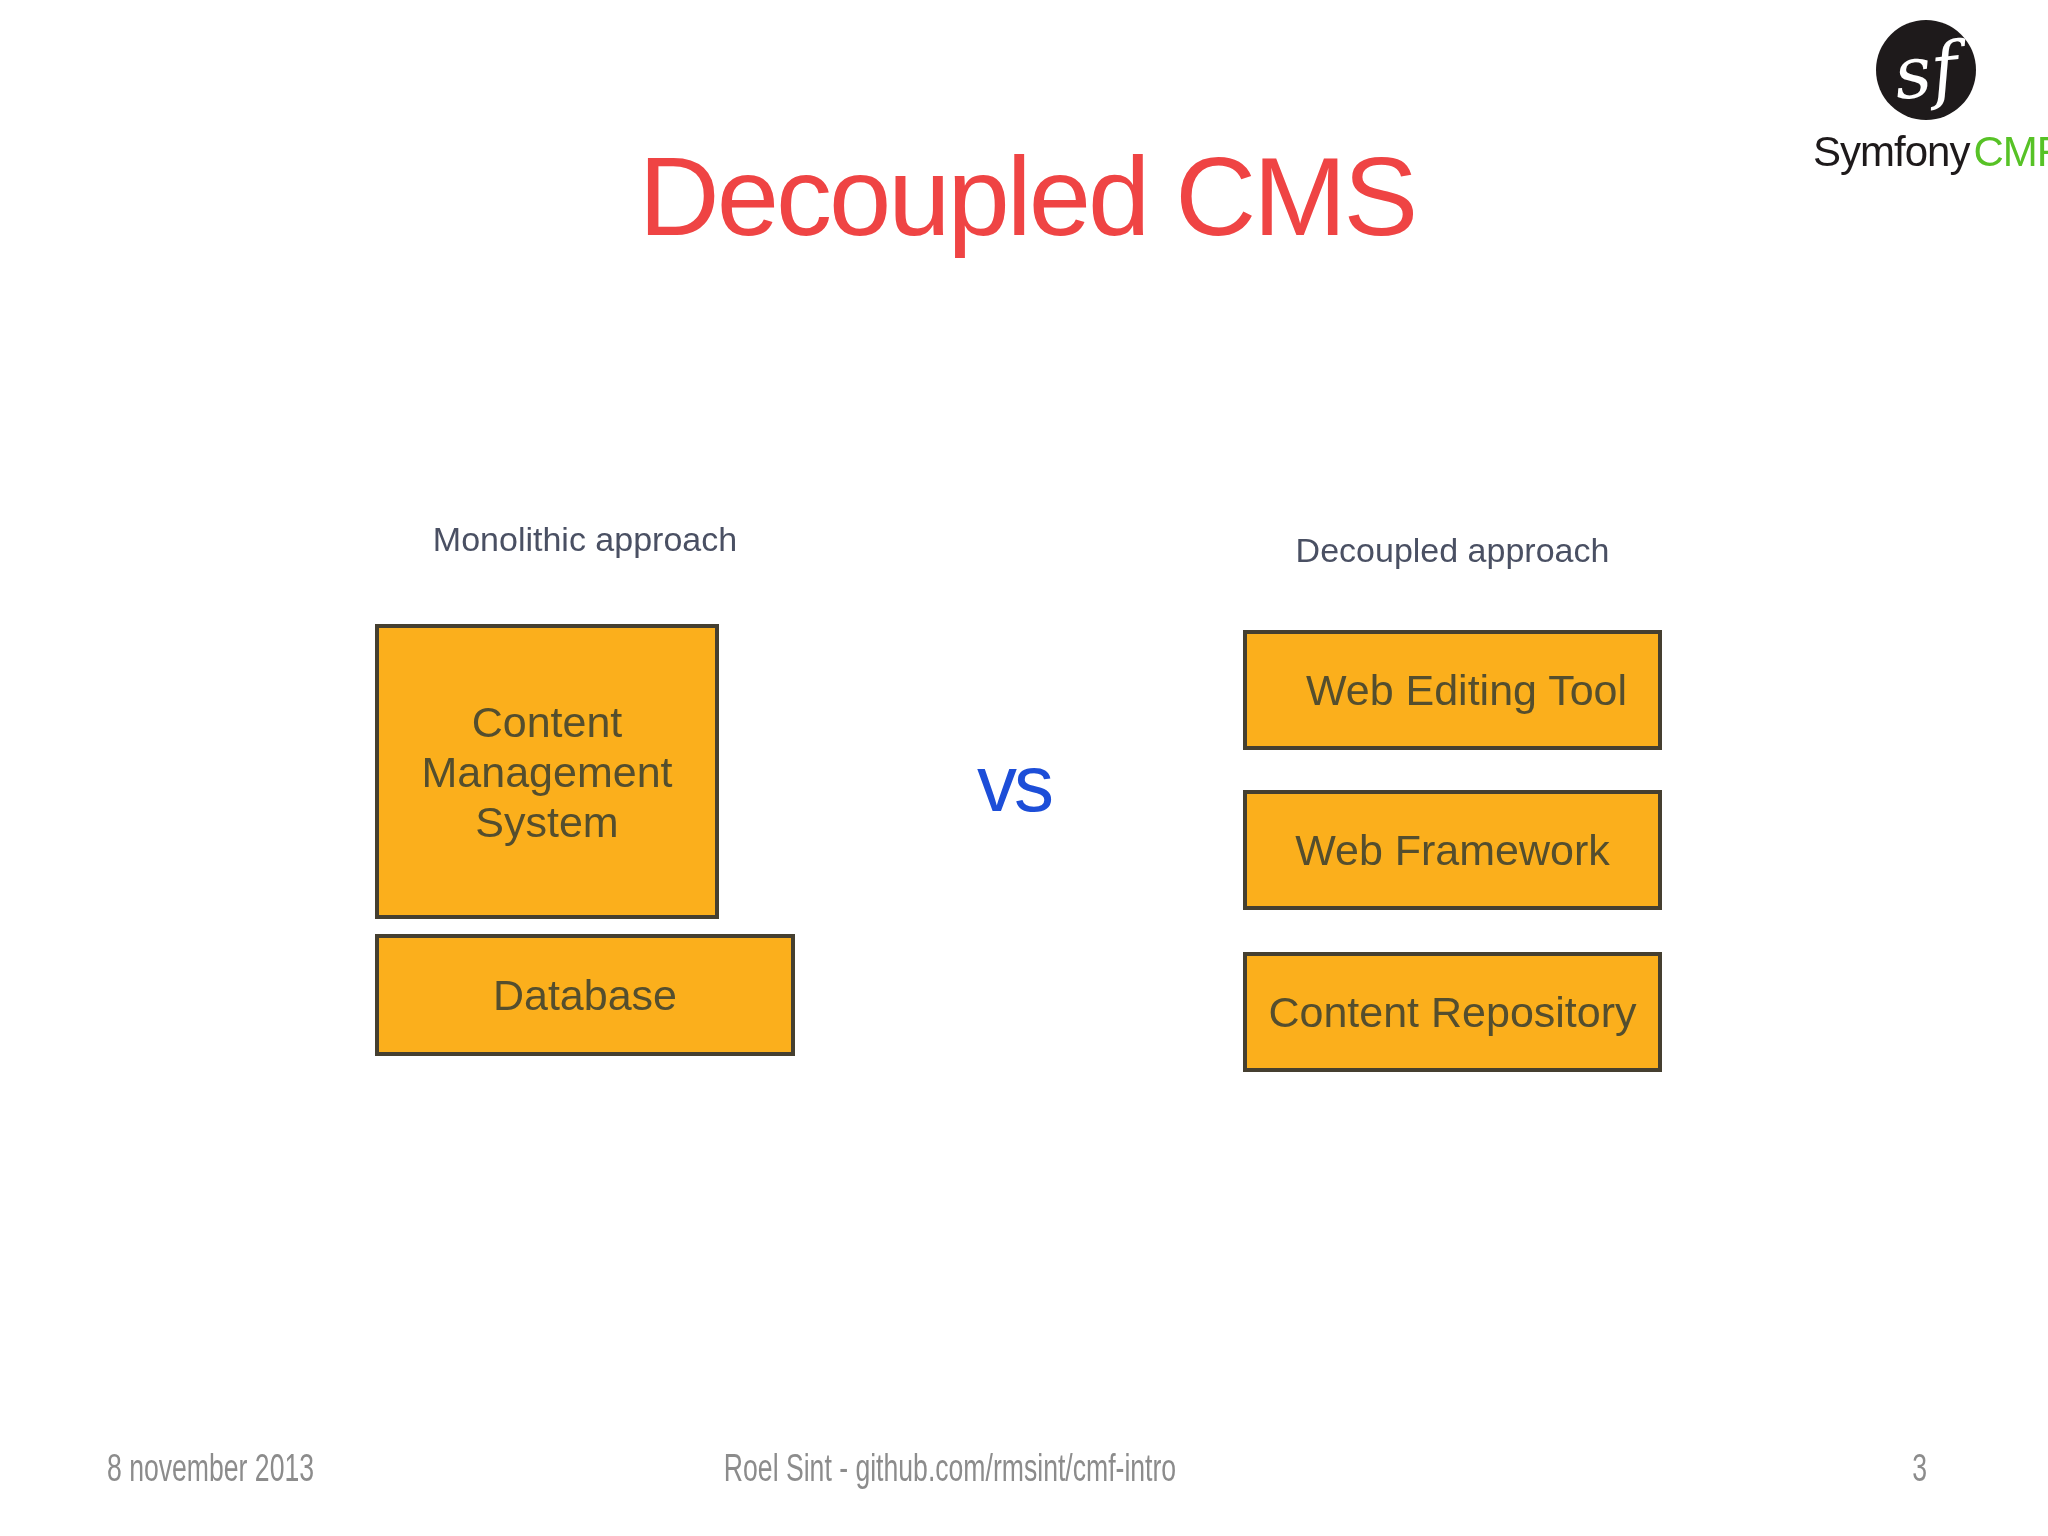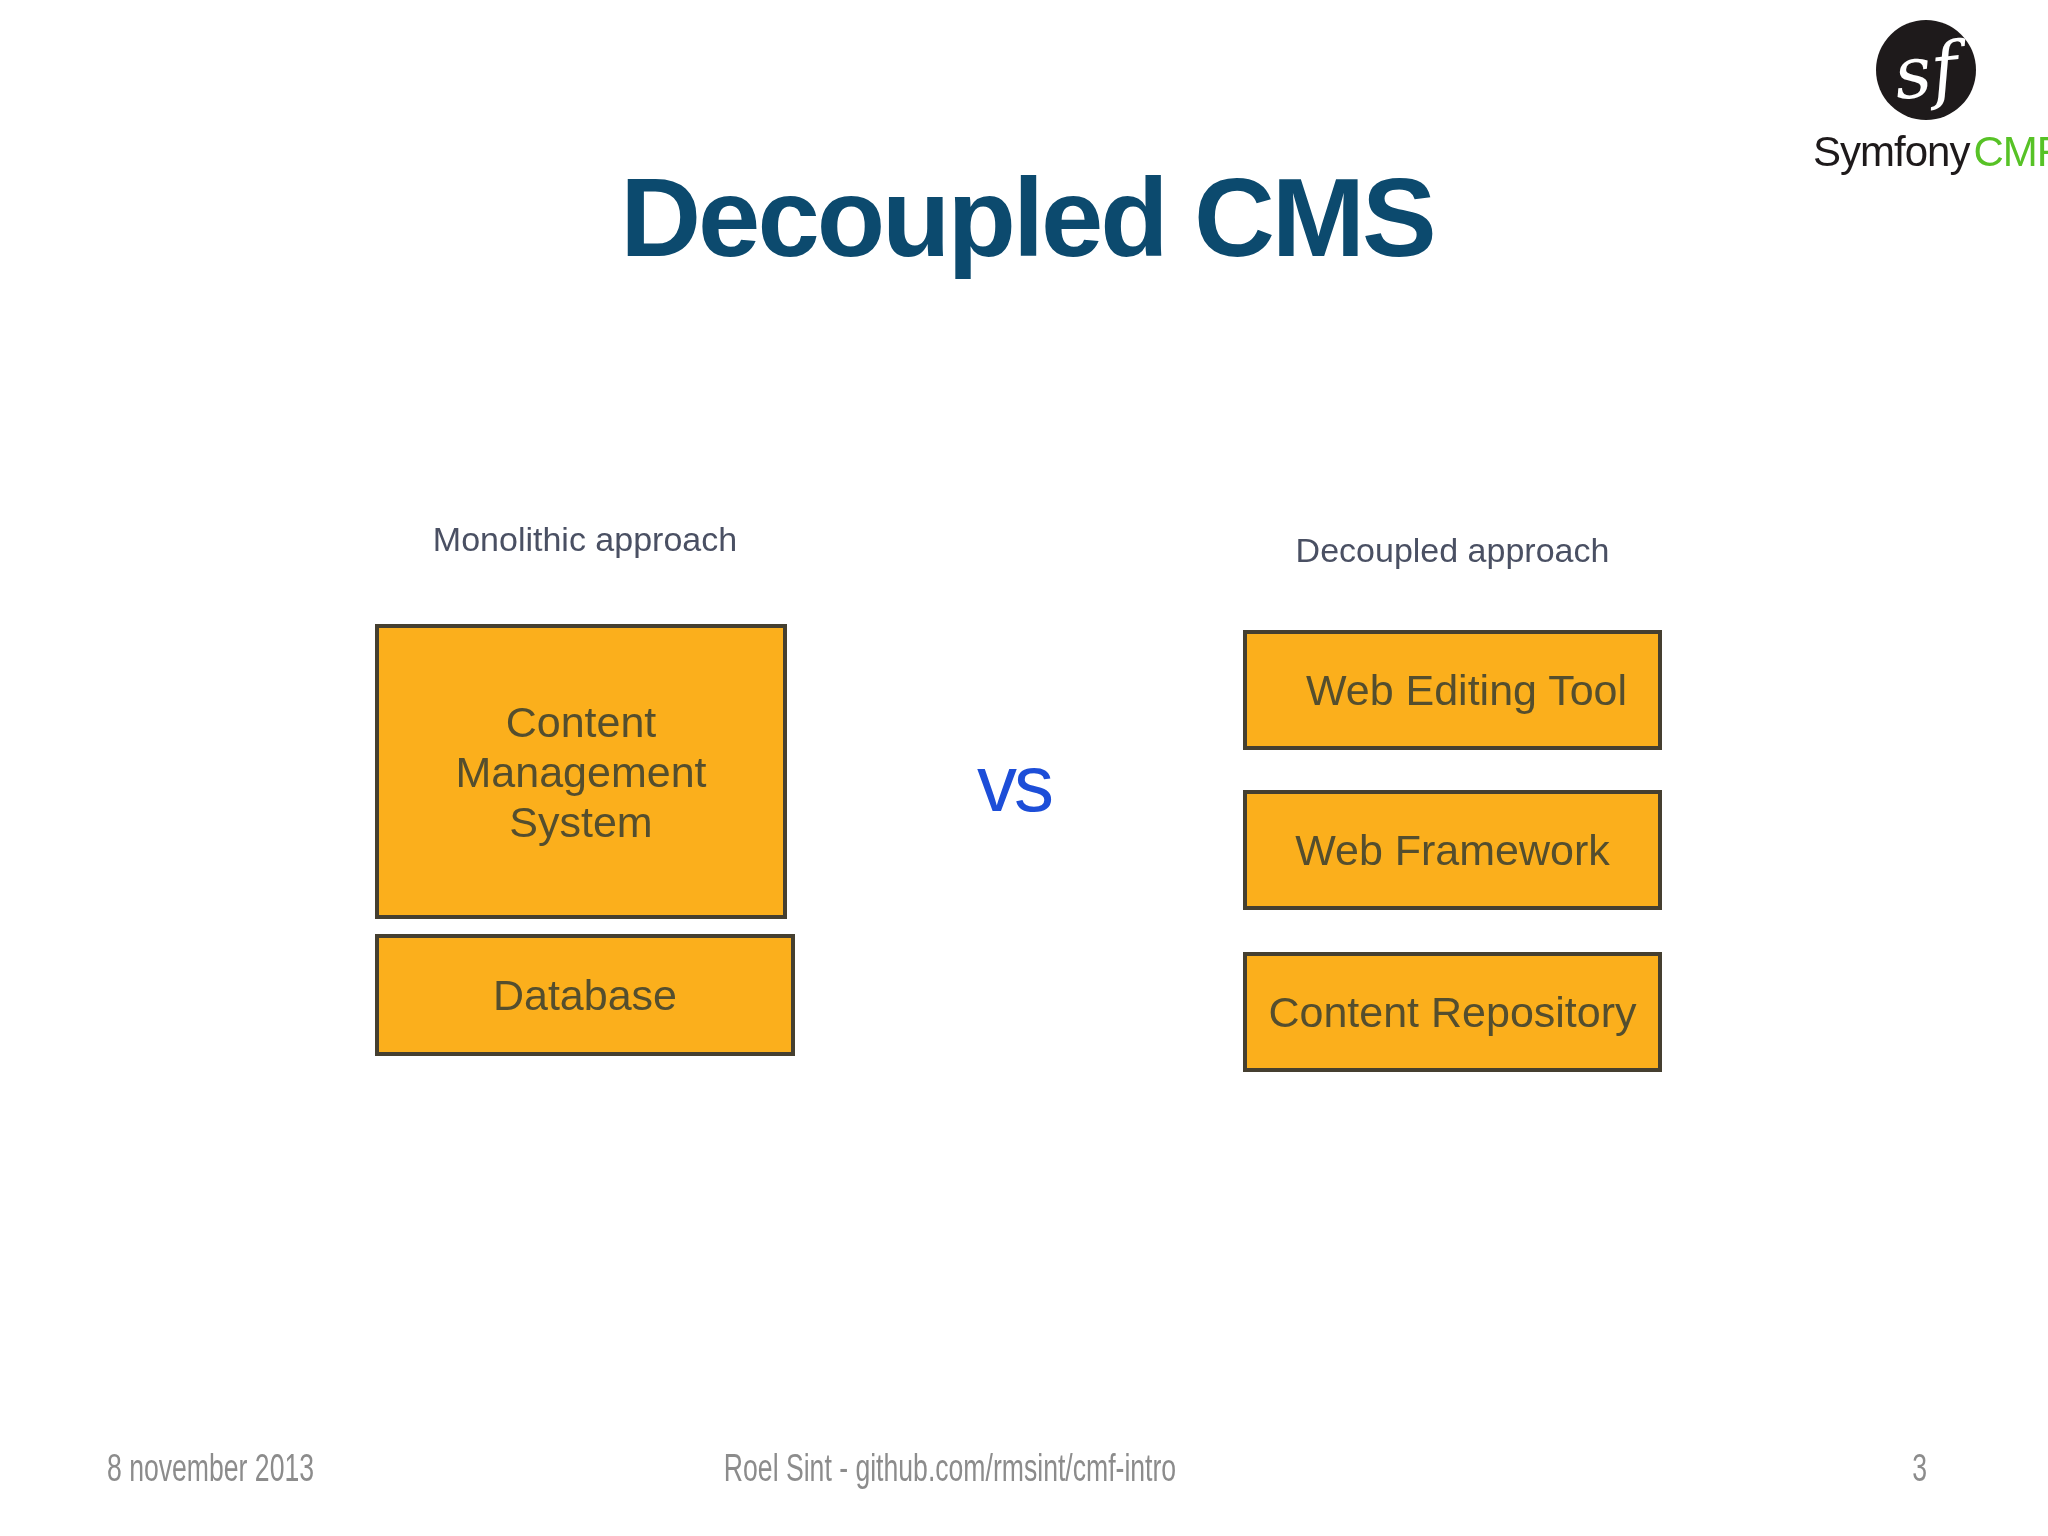--- a/index.html
+++ b/index.html
@@ -9,26 +9,26 @@
     width: 2048px;
     height: 1536px;
     background: #ffffff;
     overflow: hidden;
     font-family: "Liberation Sans", sans-serif;
   }
 
   
   .slide-title {
     position: absolute;
-    left: 527px; top: 153px; width: 1000px;
+    left: 527px; top: 132px; width: 1000px;
     text-align: center;
     font-size: 112px;
-    font-weight: 700;
+    font-weight: 400;
     letter-spacing: -3px;
-    color: #0c4a6e;
+    color: #ef4444;
     white-space: nowrap;
   }
 
   
   .logo-icon { position: absolute; left: 1874px; top: 18px; width: 104px; height: 104px; }
   .logo-brand {
     position: absolute; left: 1813px; top: 128px; width: 240px;
     text-align: center; font-size: 42px; letter-spacing: -1px;
     color: #1e1a1b; white-space: nowrap;
   }
@@ -52,21 +52,21 @@
     border: 4px solid #453f30;
     color: #544e2e;
     font-size: 43px;
     display: flex;
     flex-direction: column;
     align-items: center;
     justify-content: center;
     text-align: center;
     line-height: 50px;
   }
-  .box-cms { left: 375px;  top: 624px; width: 412px; height: 295px; }
+  .box-cms { left: 375px;  top: 624px; width: 344px; height: 295px; }
   .box-db  { left: 375px;  top: 934px; width: 420px; height: 122px; }
   .box-r1  { left: 1243px; top: 630px; width: 419px; height: 120px; padding-left: 28px; }
   .box-r2  { left: 1243px; top: 790px; width: 419px; height: 120px; }
   .box-r3  { left: 1243px; top: 952px; width: 419px; height: 120px; }
 
   
   .vs-label {
     position: absolute;
     left: 954px; top: 738px; width: 120px;
     text-align: center;

